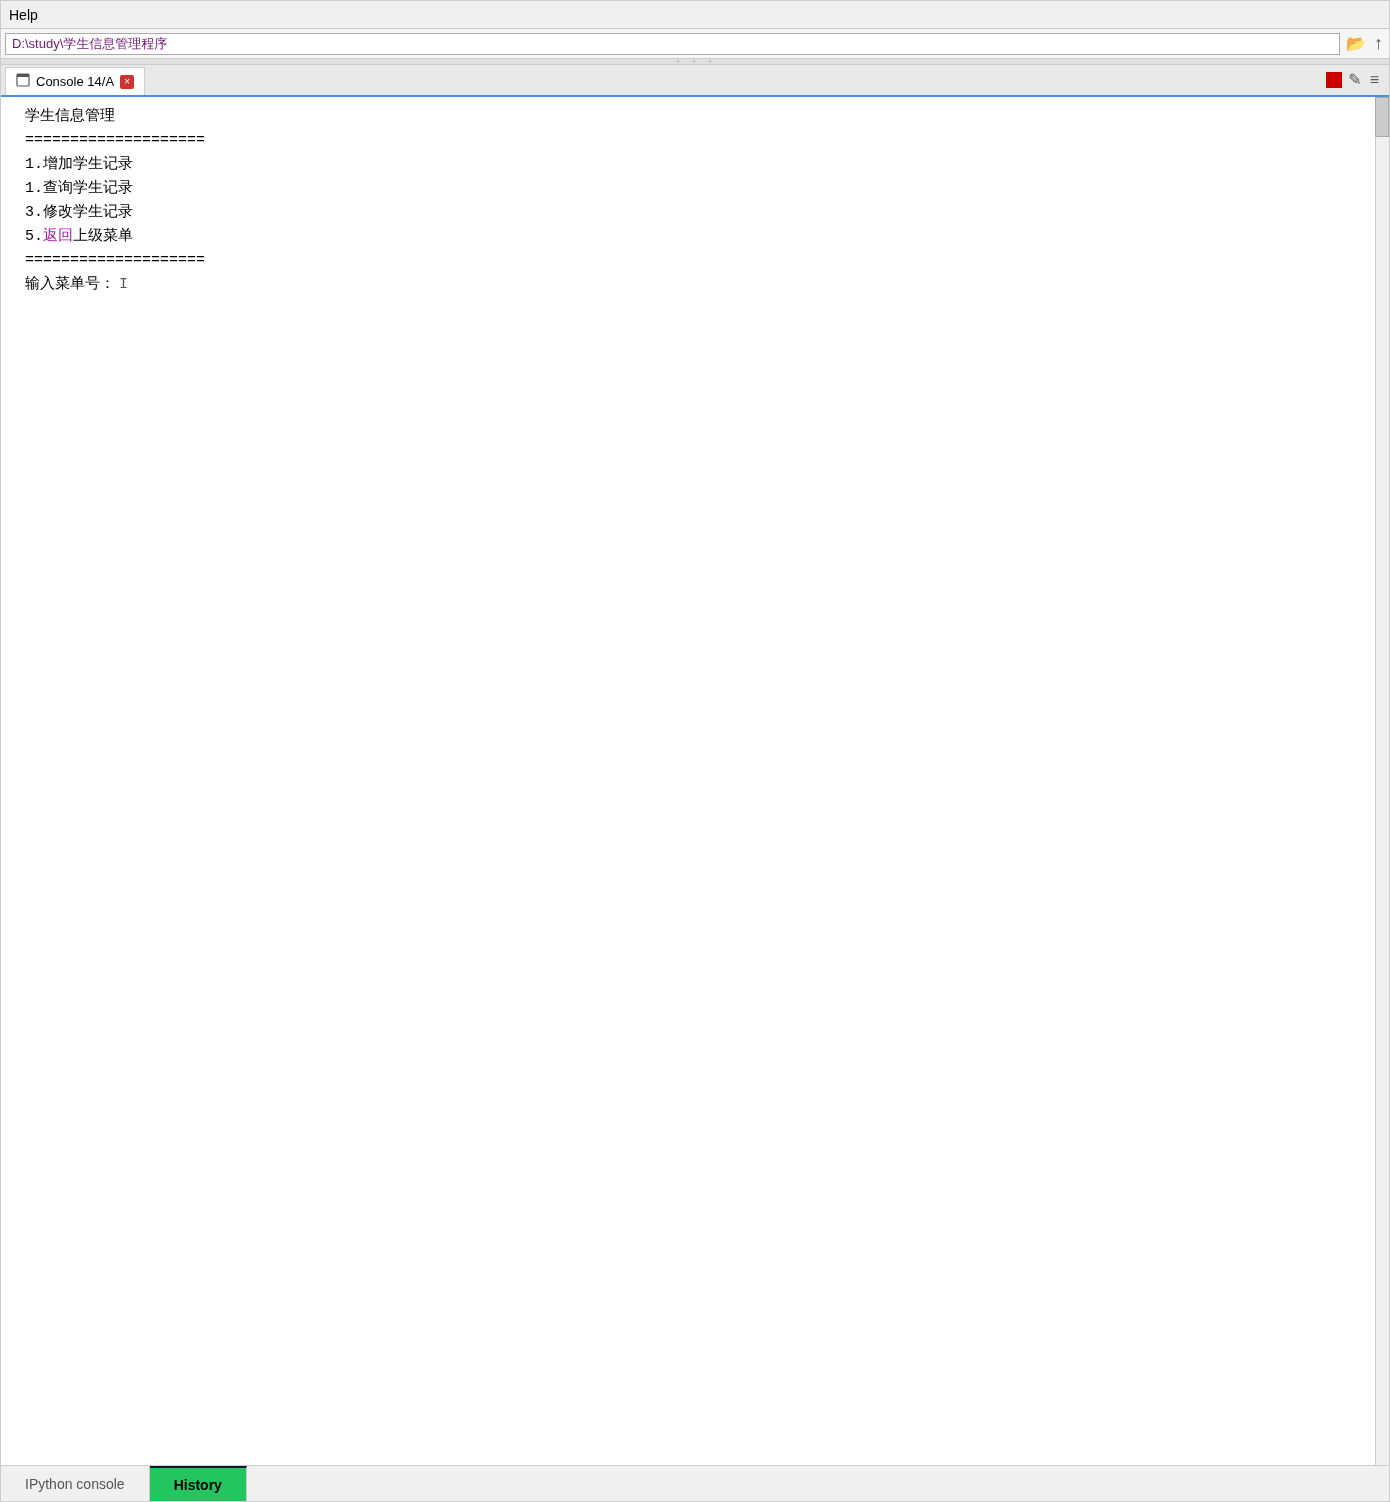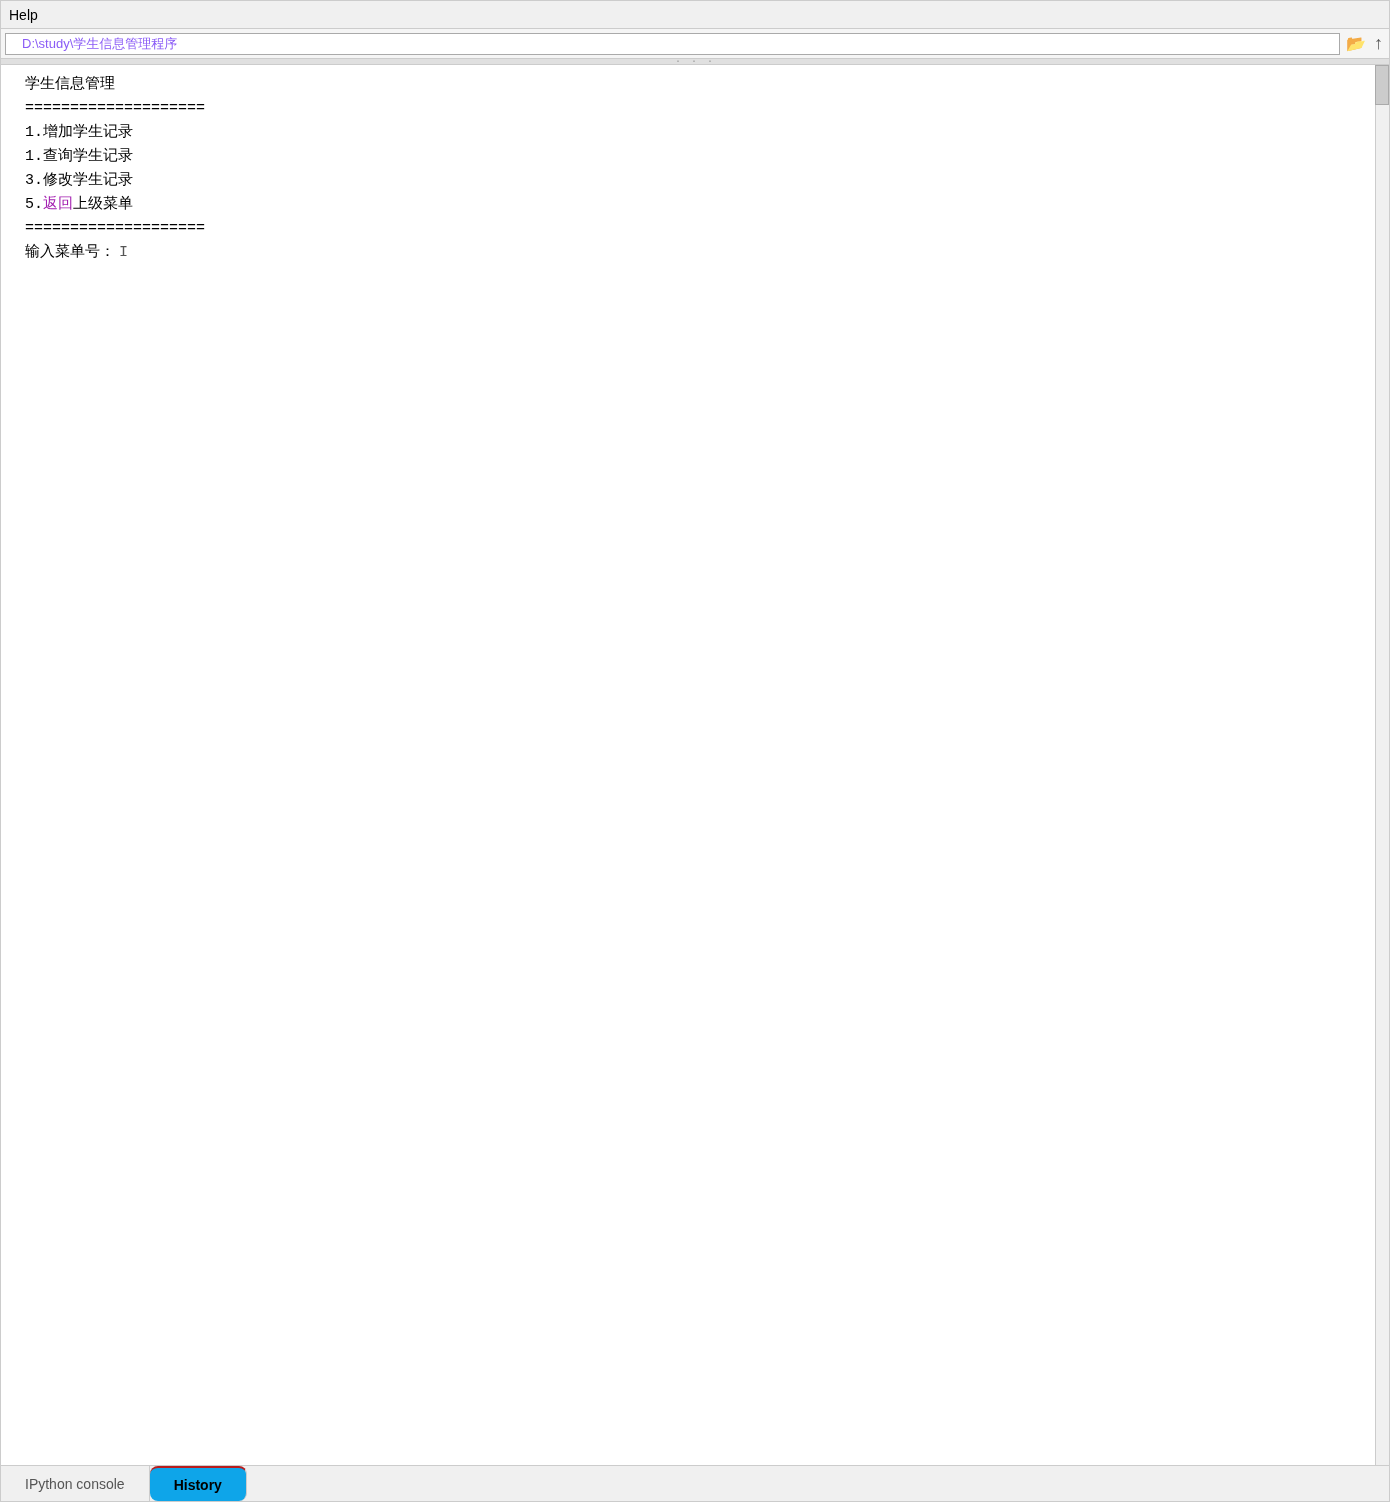--- a/index.html
+++ b/index.html
@@ -51,25 +51,25 @@
       align-items: center;
       padding: 2px 4px;
       gap: 4px;
       min-height: 28px;
     }
 
     .path-input {
       flex: 1;
       border: 1px solid #aaaaaa;
       background: #ffffff;
-      padding: 2px 16px;
+      padding: 2px 6px;
       font-size: 13px;
       font-family: Arial, sans-serif;
       height: 22px;
-      color: #8b5cf6;
+      color: #701a75;
     }
 
     .path-icon-btn {
       background: none;
       border: none;
       cursor: pointer;
       padding: 2px;
       display: flex;
       align-items: center;
       justify-content: center;
@@ -220,24 +220,23 @@
       cursor: pointer;
       border-right: 1px solid #cccccc;
       display: flex;
       align-items: center;
       color: #000000;
       background: #f0f0f0;
       text-align: center;
     }
 
     .bottom-tab.active {
-      background: #0ea5e9;
-      border-top: 2px solid #b91c1c;
+      background: #22c55e;
+      border-top: 2px solid #0f172a;
       font-weight: bold;
-      border-radius: 8px;
     }
 
     .bottom-tab:not(.active) {
       color: #555555;
     }
 
     
     .i-cursor {
       display: inline-block;
       font-style: normal;
@@ -261,20 +260,43 @@
     </button>
     <button class="path-icon-btn">
       <span style="font-size:18px; font-weight:bold;">↑</span>
     </button>
   </div>
 
   <div class="resize-handle">
     <span class="resize-dots">· · ·</span>
   </div>
 
+  <div class="tab-bar">
+    <div class="tab-item">
+      <span class="tab-icon">
+        <svg width="14" height="14" viewBox="0 0 14 14" fill="none">
+          <rect x="1" y="1" width="12" height="12" rx="1" stroke="#555" stroke-width="1.2" fill="none"></rect>
+          <rect x="1" y="1" width="12" height="3" rx="1" fill="#555"></rect>
+        </svg>
+      </span>
+      <span>Console 14/A</span>
+      <span class="tab-close">
+        <span>×</span>
+      </span>
+    </div>
+    <div class="tab-actions">
+      <button style="width:16px;height:16px;background:#cc0000;border:none;cursor:pointer;"></button>
+      <button class="tab-action-btn">
+        <span>✎</span>
+      </button>
+      <button class="tab-action-btn">
+        <span>≡</span>
+      </button>
+    </div>
+  </div>
 
   <div class="console-area" style="position:relative; padding-right: 20px;">
     <div class="console-content">
 
     <span class="console-line">学生信息管理</span>
         <span class="console-line">====================</span>
         <span class="console-line">1.增加学生记录</span>
         <span class="console-line">1.查询学生记录</span>
         <span class="console-line">3.修改学生记录</span>
         <span class="console-line">5.<span style="color:#a21caf;">返回</span>上级菜单</span>

